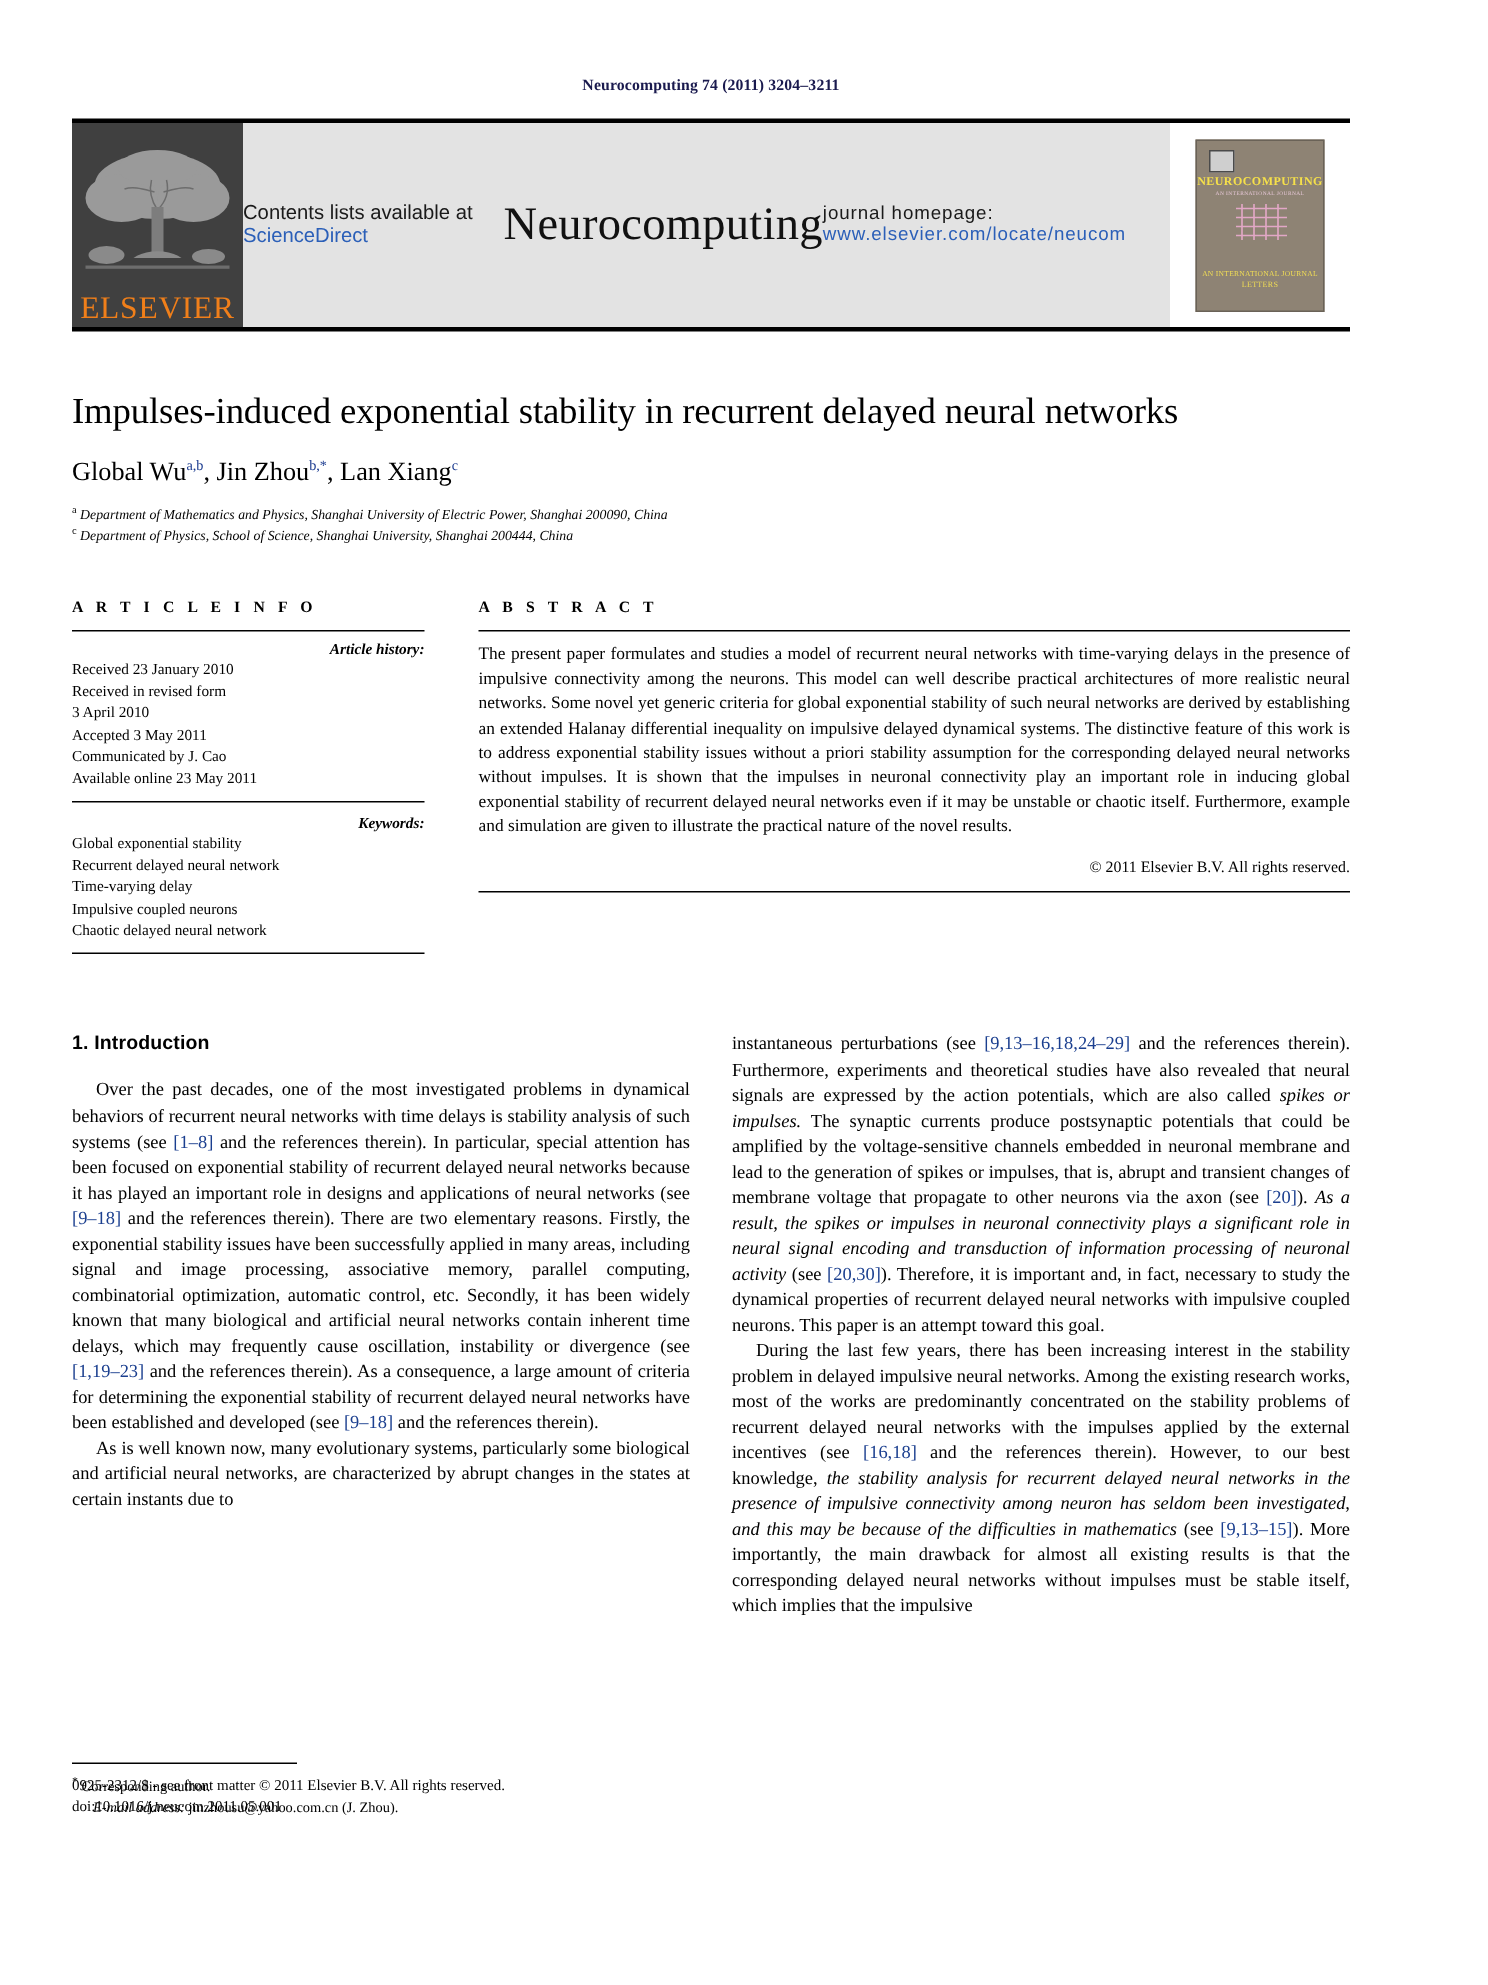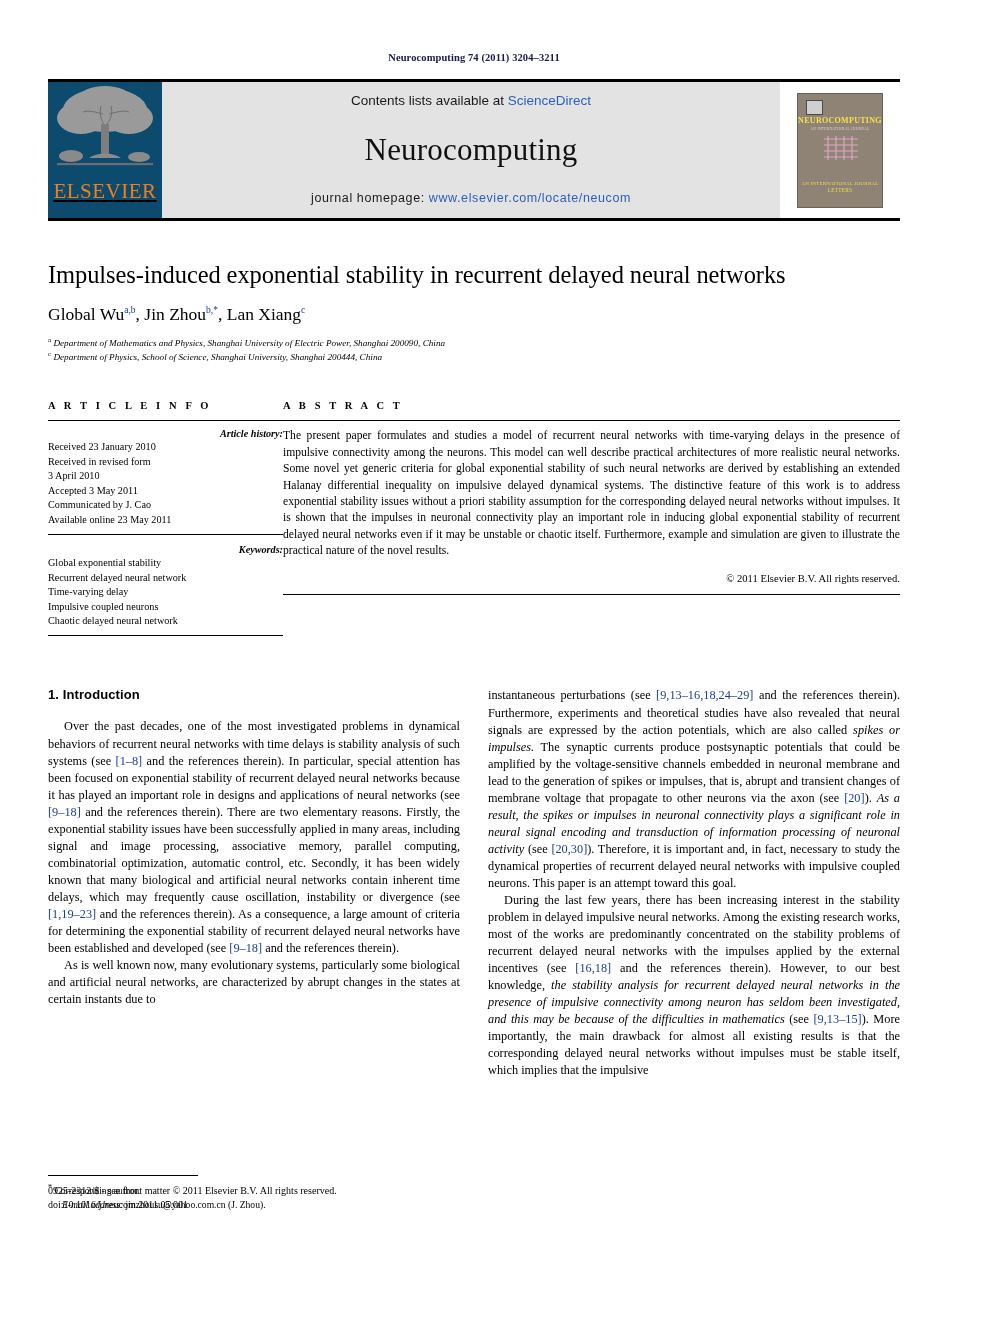--- a/index.html
+++ b/index.html
@@ -45,42 +45,41 @@
     background: #ffffff;
     box-sizing: content-box;
   }
   .elsevier-logo {
     width: 114px;
     flex: 0 0 114px;
     display: flex;
     flex-direction: column;
     align-items: center;
     justify-content: flex-end;
-    padding-bottom: 16px;
-    background: #0c4a6e;
-    text-decoration: underline;
+    padding-bottom: 2px;
+    background: #404040;
   }
   .elsevier-tree {
     width: 100px;
     height: 96px;
     display: block;
   }
   .elsevier-word {
     font-family: "Liberation Serif", serif;
     font-size: 21px;
     letter-spacing: 0.5px;
     color: #F07F1A;
     line-height: 1;
     margin-top: 1px;
   }
   .masthead-center {
     flex: 1 1 auto;
     background: #e3e3e3;
     display: flex;
-    flex-direction: column;
+    flex-direction: row;
     align-items: center;
     justify-content: space-between;
     padding: 11px 0 13px 0;
   }
   .contents-line {
     font-family: "Liberation Sans", sans-serif;
     font-size: 13.5px;
     color: #1a1a1a;
   }
   .contents-line .sd {
@@ -207,20 +206,21 @@
   .affil sup {
     font-size: 7px;
     vertical-align: super;
     font-style: normal;
   }
 
   
   .info-abstract {
     margin: 36px 48px 0 48px;
     display: flex;
+    gap: 36px;
   }
   .col-info {
     flex: 0 0 235px;
     width: 235px;
   }
   .col-abstract {
     flex: 1 1 auto;
   }
   .sec-label {
     font-family: "Liberation Serif", serif;

